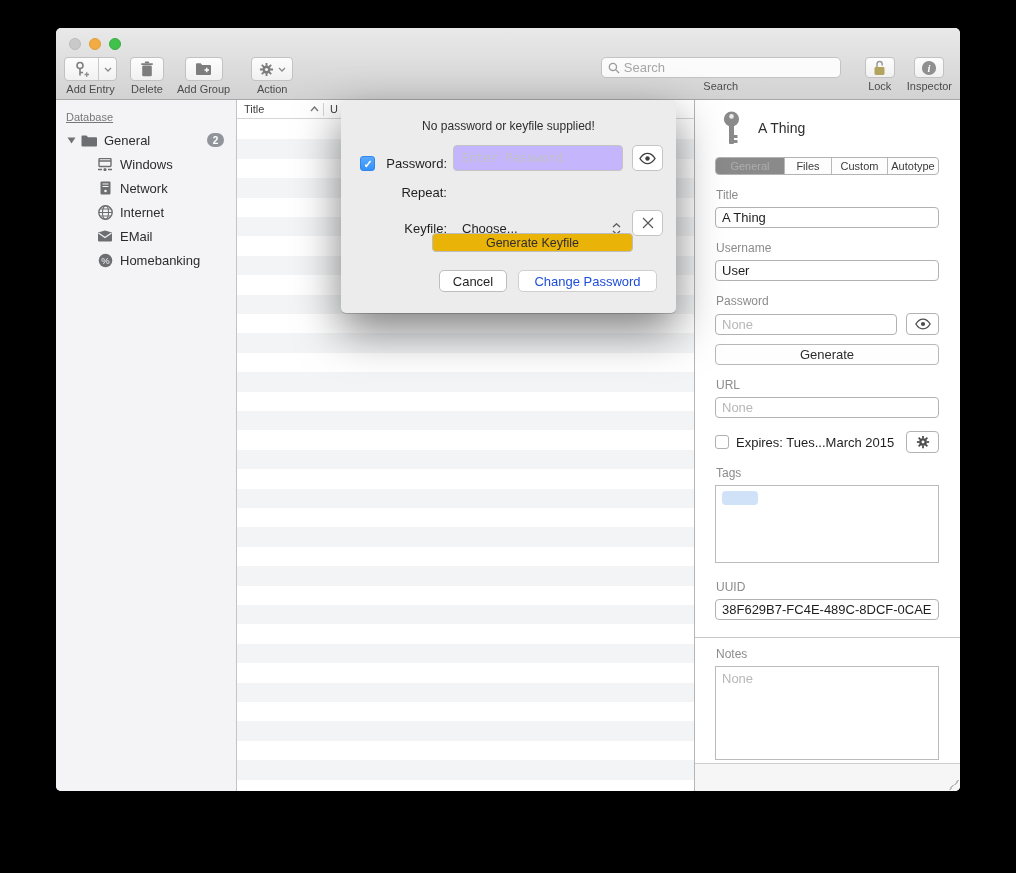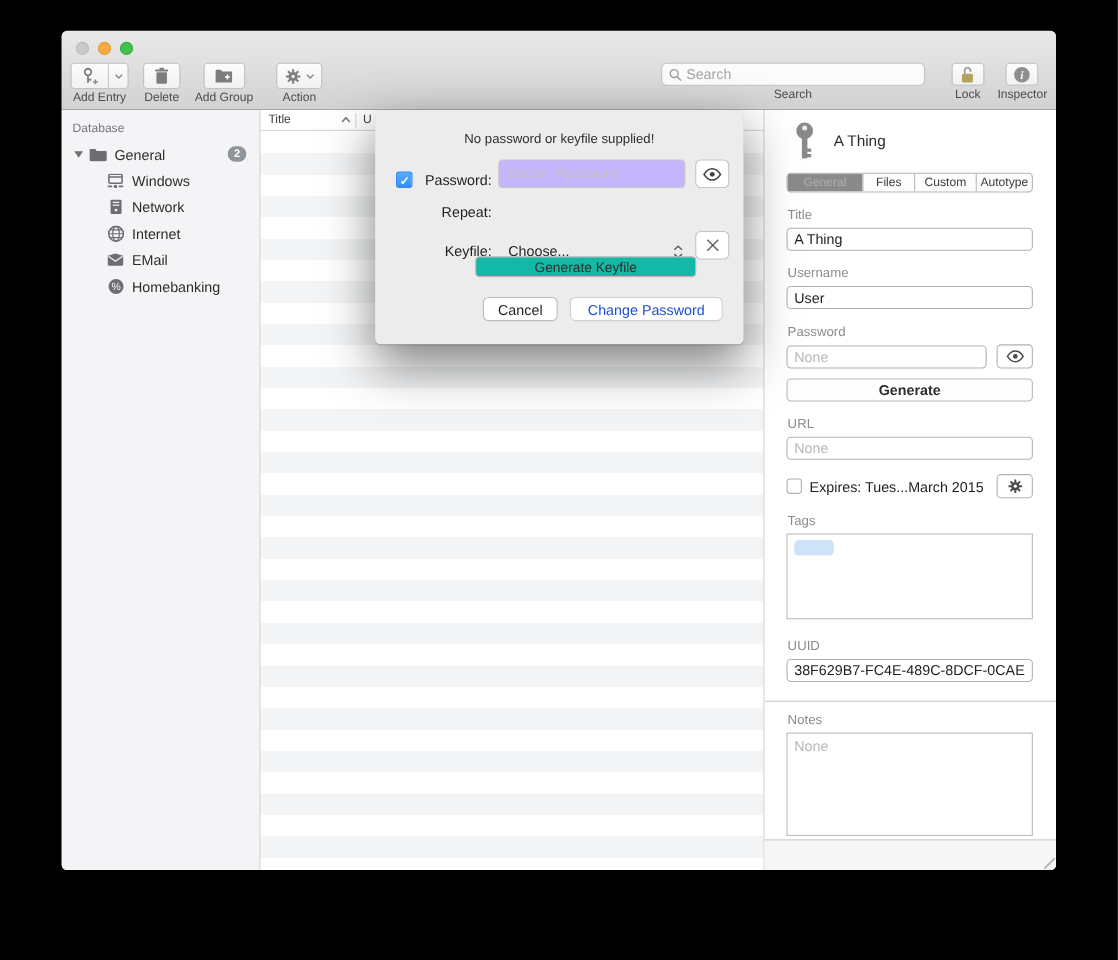--- a/index.html
+++ b/index.html
@@ -34,21 +34,21 @@
                   display:flex; align-items:center; padding:0 6px; }
   .search-field input { border:none; outline:none; background:transparent; width:100%; font-size:13px;
                         color:#333; margin-left:4px; font-family:"Liberation Sans",sans-serif; }
   .search-field input::placeholder { color:#a7a7a7; }
   .sm-item { display:flex; flex-direction:column; align-items:center; margin-left:12px; }
   .sm-btn { width:30px; height:21px; }
 
   
   .content { position:absolute; top:72px; left:0; right:0; bottom:0; display:flex; }
   .sidebar { width:181px; background:#f4f4f6; border-right:1px solid #c4c4c4; padding-top:8px; flex-shrink:0; }
-  .sb-header { font-size:11px; color:#76777b; padding:3px 0 5px 10px; }
+  .sb-header { font-size:11px; color:#76777b; padding:3px 0 5px 10px;text-decoration:underline; }
   .sb-row { height:24px; display:flex; align-items:center; font-size:13px; color:#2c2c2c; }
   .sb-root { padding-left:8px; }
   .sb-child { padding-left:40px; }
   .sb-icon { width:18px; display:flex; justify-content:center; margin-right:6px; flex-shrink:0; }
   .sb-badge { margin-left:auto; margin-right:12px; background:#90949b; color:#fff; font-size:10px;
               font-weight:bold; border-radius:8px; min-width:17px; height:14px; display:flex;
               align-items:center; justify-content:center; padding:0 4px; }
   .disclosure { width:14px; display:flex; justify-content:center; margin-right:2px; }
 
   .entry-list { flex:1; background:#fff; position:relative; border-right:1px solid #b5b5b5; }
@@ -72,21 +72,21 @@
   .tab.sel { background:#8a8a8a; color:#adadad; }
   .t-general{width:68px;} .t-files{width:47px;} .t-custom{width:56px;} .t-auto{flex:1;text-align:right;}
   .fld-label { font-size:12px; color:#8c8c8c; margin:13px 0 5px 1px; }
   .text-field { height:21px; width:100%; border:1px solid #b2b2b2; border-radius:4px; background:#fff;
                 font-size:13px; padding:0 6px; color:#1e1e1e; outline:none; font-family:"Liberation Sans",sans-serif; }
   .text-field::placeholder { color:#b7b7b7; }
   .field-row { display:flex; gap:9px; align-items:center; }
   .icon-btn { width:33px; height:22px; border:1px solid #b2b2b2; border-radius:4px;
               background:#fff; display:flex; align-items:center; justify-content:center; flex-shrink:0; }
   .push-btn { margin-top:9px; width:100%; height:21px; background:#fefefe; border:1px solid #b8b8b8;
-              border-radius:4px; font-size:13px; color:#2d2d2d; font-family:"Liberation Sans",sans-serif;font-weight:bold; }
+              border-radius:4px; font-size:13px; color:#2d2d2d; font-family:"Liberation Sans",sans-serif; }
   .expires-row { margin-top:13px; display:flex; align-items:center; }
   .cb { width:14px; height:14px; border:1px solid #b0b0b0; border-radius:3px; background:#fff; flex-shrink:0; }
   .expires-row .lbl-dark { font-size:13px; color:#1f1f1f; margin-left:7px; }
   .expires-row .icon-btn { margin-left:auto; }
   .tags-box { margin-top:0; height:78px; border:1px solid #bbb; background:#fff; padding:5px 6px; }
   .tag-pill { width:36px; height:14px; background:#cfe2f7; border-radius:4px; }
   .uuid-field { white-space:nowrap; overflow:hidden; }
   .full-rule { border-top:1px solid #c7c7c7; margin:17px -21px 0 -20px; }
   .notes-box { height:94px; width:100%; border:1px solid #bbb; background:#fff; resize:none; outline:none;
                font-size:13px; padding:4px 6px; color:#1e1e1e; font-family:"Liberation Sans",sans-serif; }
@@ -110,21 +110,21 @@
   .dlg-lbl { width:72px; text-align:right; font-size:13px; color:#1f1f1f; flex-shrink:0; }
   .dlg-input { width:170px; height:26px; margin-left:6px; border:1px solid #c4c4c4; border-radius:4px;
                background:#c4b5fd; font-family:"DejaVu Sans Mono",monospace; font-size:12px; padding:0 8px;
                color:#333; outline:none; flex-shrink:0; }
   .dlg-input::placeholder { color:#c2c2c2; }
   .dlg-iconbtn { width:31px; height:26px; margin-left:9px; border:1px solid #c4c4c4; border-radius:5px;
                  background:#fff; display:flex; align-items:center; justify-content:center; flex-shrink:0; }
   .popup { width:170px; margin-left:6px; display:flex; align-items:center; font-size:13px; color:#1f1f1f; }
   .popup .pop-val { padding-left:9px; }
   .popup .stepper { margin-left:auto; margin-right:2px; display:flex; flex-direction:column; gap:2px; }
-  .gen-keyfile { position:absolute; left:91px; top:133px; width:201px; height:19px; background:#14b8a6;
+  .gen-keyfile { position:absolute; left:91px; top:133px; width:201px; height:19px; background:#eab308;
                  border:1px solid #bdbdbd; border-radius:4px; font-size:12.5px; color:#2d2d2d;
                  font-family:"Liberation Sans",sans-serif; }
   .dlg-buttons { position:absolute; left:0; right:0; top:170px; display:flex; justify-content:center;
                  padding-left:79px; gap:11px; }
   .btn { height:22px; border-radius:5px; border:1px solid #bdbdbd; background:#fff; font-size:13px;
          font-family:"Liberation Sans",sans-serif; }
   .btn-cancel { width:68px; color:#1f1f1f; }
   .btn-change { width:139px; color:#1d4ed8; border-color:#cfcfcf; }
   svg { display:block; }
 </style>

